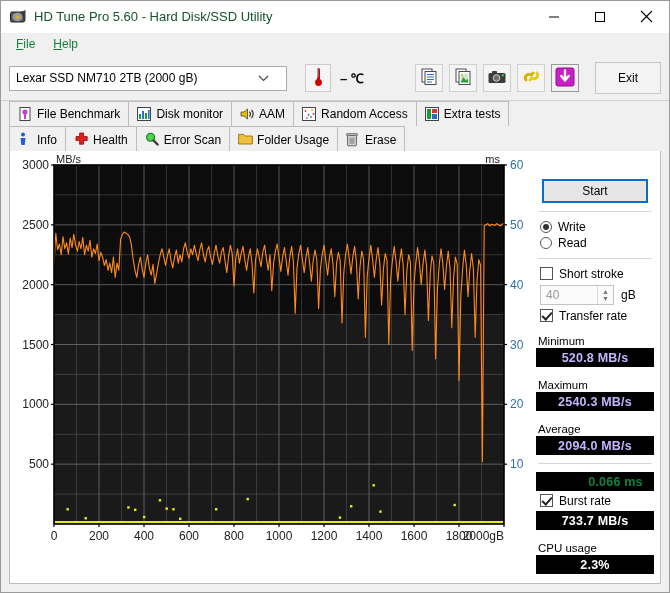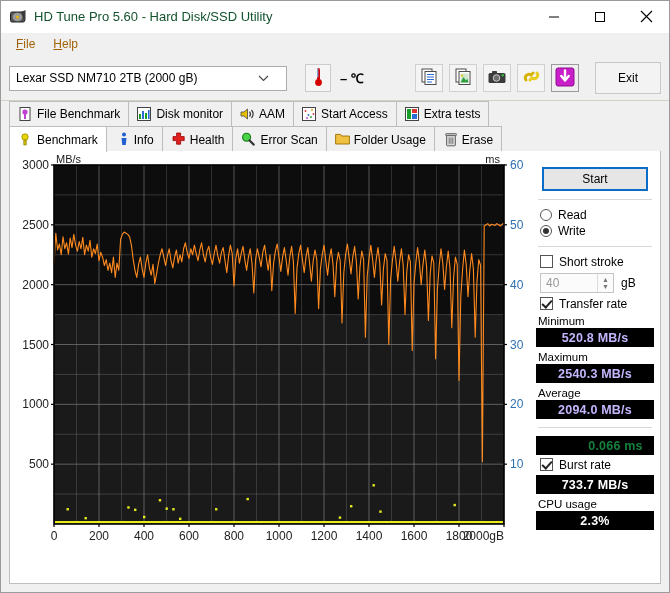--- a/index.html
+++ b/index.html
@@ -20,21 +20,21 @@
   }
   .title-icon{width:18px;height:16px;margin-left:8px;margin-right:7px;position:relative;flex:0 0 auto;}
   .title-text{font-size:13px;color:#14532d;flex:1 1 auto;white-space:nowrap;}
   .win-btns{display:flex;height:31px;}
   .win-btn{width:46px;height:31px;display:flex;align-items:center;justify-content:center;
            background:#ffffff;}
   .win-btn svg{display:block;}
   
   .menubar{height:22px;flex:0 0 22px;background:#f0f0f0;display:flex;align-items:center;
            padding-left:6px;border-bottom:1px solid #f0f0f0;}
-  .menu-item{padding:2px 9px;font-size:12px;color:#a16207;}
+  .menu-item{padding:2px 9px;font-size:12px;color:#15803d;}
   .menu-item u{text-decoration:underline;}
   
   .toolbar{height:44px;flex:0 0 44px;background:#f0f0f0;display:flex;align-items:center;
            padding:0 8px;box-sizing:border-box;}
   .drive-select{
     width:278px;height:25px;box-sizing:border-box;border:1px solid #acacac;background:#fff;
     display:flex;align-items:center;padding:0 16px 0 6px;font-size:12px;color:#000;
   }
   .drive-select .dtext{flex:1 1 auto;white-space:nowrap;overflow:hidden;}
   .chev{width:14px;text-align:center;color:#555;font-size:10px;}
@@ -42,37 +42,37 @@
             display:flex;align-items:center;justify-content:center;box-sizing:border-box;}
   .temp-text{margin-left:9px;font-size:13px;font-weight:bold;color:#000;white-space:nowrap;}
   .tb-spacer{flex:1 1 auto;}
   .tb-btn{width:28px;height:28px;border:1px solid #d0d0d0;background:#f4f4f4;margin-left:6px;
           display:flex;align-items:center;justify-content:center;box-sizing:border-box;}
   .tb-btn.accent{border:1px solid #9a9a9a;background:#f0f0f0;}
   .exit-btn{width:66px;height:32px;margin-left:16px;border:1px solid #c8c8c8;background:#f3f3f3;
             display:flex;align-items:center;justify-content:center;font-size:12px;box-sizing:border-box;}
   
   .tabs-wrap{flex:0 0 auto;padding:0 8px;box-sizing:border-box;background:#f0f0f0;
-             border-top:1px solid #d4d0c8;text-align:right;}
+             border-top:1px solid #d4d0c8;}
   .tabrow{display:flex;height:25px;}
   .tab{
     display:flex;align-items:center;gap:5px;padding:0 8px;height:25px;box-sizing:border-box;
     background:#f0f0f0;border:1px solid #bdbdbd;border-bottom:none;margin-right:-1px;
     font-size:12px;white-space:nowrap;
   }
   .tab.active{background:#ffffff;border-color:#bdbdbd;position:relative;z-index:3;}
   .tab .ico{width:14px;height:15px;display:inline-block;position:relative;flex:0 0 14px;}
   .tabrow.row2 .tab{height:26px;}
   
   .content{flex:1 1 auto;background:#ffffff;border:1px solid #bdbdbd;border-top:none;
            margin:0 8px 8px 8px;position:relative;box-sizing:border-box;}
   
   .chart-host{position:absolute;left:0;top:0;width:520px;height:400px;}
   
-  .side{position:absolute;right:6px;top:12px;width:118px;}
+  .side{position:absolute;right:6px;top:24px;width:118px;}
   .start-btn{width:106px;height:24px;margin:4px auto 0 auto;box-sizing:border-box;
     border:2px solid #0a6cc7;background:#e6e6e6;display:flex;align-items:center;
     justify-content:center;font-size:12px;color:#000;}
   .sep{height:1px;background:#d8d8d8;margin:8px 2px;}
   .radio-row{display:flex;align-items:center;gap:6px;font-size:12px;margin:2px 0 2px 4px;}
   .radio{width:12px;height:12px;border:1px solid #555;border-radius:50%;box-sizing:border-box;
          background:#fff;position:relative;flex:0 0 12px;}
   .radio.on:after{content:"";position:absolute;left:2px;top:2px;width:6px;height:6px;
          border-radius:50%;background:#333;}
   .cb-row{display:flex;align-items:flex-start;gap:6px;font-size:12px;margin:3px 0 3px 4px;}
@@ -81,21 +81,21 @@
   .cb.on:after{content:"";position:absolute;left:3px;top:0px;width:4px;height:8px;
       border:solid #222;border-width:0 2px 2px 0;transform:rotate(42deg);}
   .spin-row{display:flex;align-items:center;gap:7px;margin:4px 0 4px 4px;}
   .spin{width:74px;height:20px;border:1px solid #c4c4c4;background:#fbfbfb;box-sizing:border-box;
         display:flex;align-items:center;}
   .spin .sv{flex:1 1 auto;padding-left:5px;font-size:12px;color:#9a9a9a;}
   .spin .sbtns{width:15px;height:18px;border-left:1px solid #dcdcdc;display:flex;
         flex-direction:column;align-items:center;justify-content:center;}
   .spin .sbtns span{font-size:7px;line-height:7px;color:#777;}
   .unit{font-size:12px;}
-  .stat-label{font-size:11.5px;margin:4px 0 1px 2px;color:#000;}
+  .stat-label{font-size:11.5px;margin:12px 0 1px 2px;color:#000;}
   .stat-val{height:19px;background:#000000;display:flex;align-items:center;justify-content:center;
      font-size:12.5px;font-weight:bold;letter-spacing:.2px;}
   .cyan{color:#c4b5fd;text-align:right;}
   .yellow{color:#15803d;padding-left:41px;}
   .white{color:#ffffff;}
 </style>
 </head>
 <body>
 
 <div class="window">
@@ -251,45 +251,36 @@
           <svg width="14" height="14" viewBox="0 0 14 14">
             <rect x="0.5" y="0.5" width="13" height="13" fill="#fff" stroke="#444"></rect>
             <circle cx="3.5" cy="4" r="0.9" fill="#e03030"></circle>
             <circle cx="6.5" cy="8" r="0.9" fill="#2a6bd4"></circle>
             <circle cx="10" cy="3" r="0.9" fill="#e8a000"></circle>
             <circle cx="9" cy="10" r="0.9" fill="#1a9e2a"></circle>
             <circle cx="5" cy="11" r="0.9" fill="#c040d0"></circle>
             <circle cx="11.5" cy="7" r="0.9" fill="#e03030"></circle>
           </svg>
         </span>
-        <span>Start Access</span>
+        <span>Random Access</span>
       </div>
       <div class="tab">
         <span class="ico">
           <svg width="14" height="14" viewBox="0 0 14 14">
             <rect x="0.5" y="0.5" width="13" height="13" fill="#fff" stroke="#444"></rect>
             <rect x="2" y="2" width="4" height="10" fill="#1a9e2a"></rect>
             <rect x="7" y="2" width="5" height="4" fill="#e03030"></rect>
             <rect x="7" y="7" width="5" height="5" fill="#2a6bd4"></rect>
           </svg>
         </span>
         <span>Extra tests</span>
       </div>
     </div>
 
     <div class="tabrow row2">
-      <div class="tab active">
-        <span class="ico">
-          <svg width="14" height="16" viewBox="0 0 14 16">
-            <circle cx="7" cy="5" r="3.2" fill="#e8d400" stroke="#9a8a00" stroke-width="0.8"></circle>
-            <rect x="5.8" y="8" width="2.4" height="5" fill="#c8b800" stroke="#8a7a00" stroke-width="0.6"></rect>
-          </svg>
-        </span>
-        <span>Benchmark</span>
-      </div>
       <div class="tab">
         <span class="ico">
           <svg width="10" height="15" viewBox="0 0 10 15">
             <circle cx="5" cy="2.4" r="2" fill="#1f5fd0"></circle>
             <path d="M2.5 6 L7.5 6 L6.7 13 L3.3 13 Z" fill="#1f5fd0"></path>
           </svg>
         </span>
         <span>Info</span>
       </div>
       <div class="tab">
@@ -440,26 +431,26 @@
 
     <div class="side">
 
       <div class="start-btn">
         <span>Start</span>
       </div>
 
       <div class="sep"></div>
 
       <div class="radio-row">
+        <span class="radio on"></span>
+        <span>Write</span>
+      </div>
+      <div class="radio-row">
         <span class="radio"></span>
         <span>Read</span>
-      </div>
-      <div class="radio-row">
-        <span class="radio on"></span>
-        <span>Write</span>
       </div>
 
       <div class="sep"></div>
 
       <div class="cb-row">
         <span class="cb"></span>
         <span>Short stroke</span>
       </div>
 
       <div class="spin-row">

